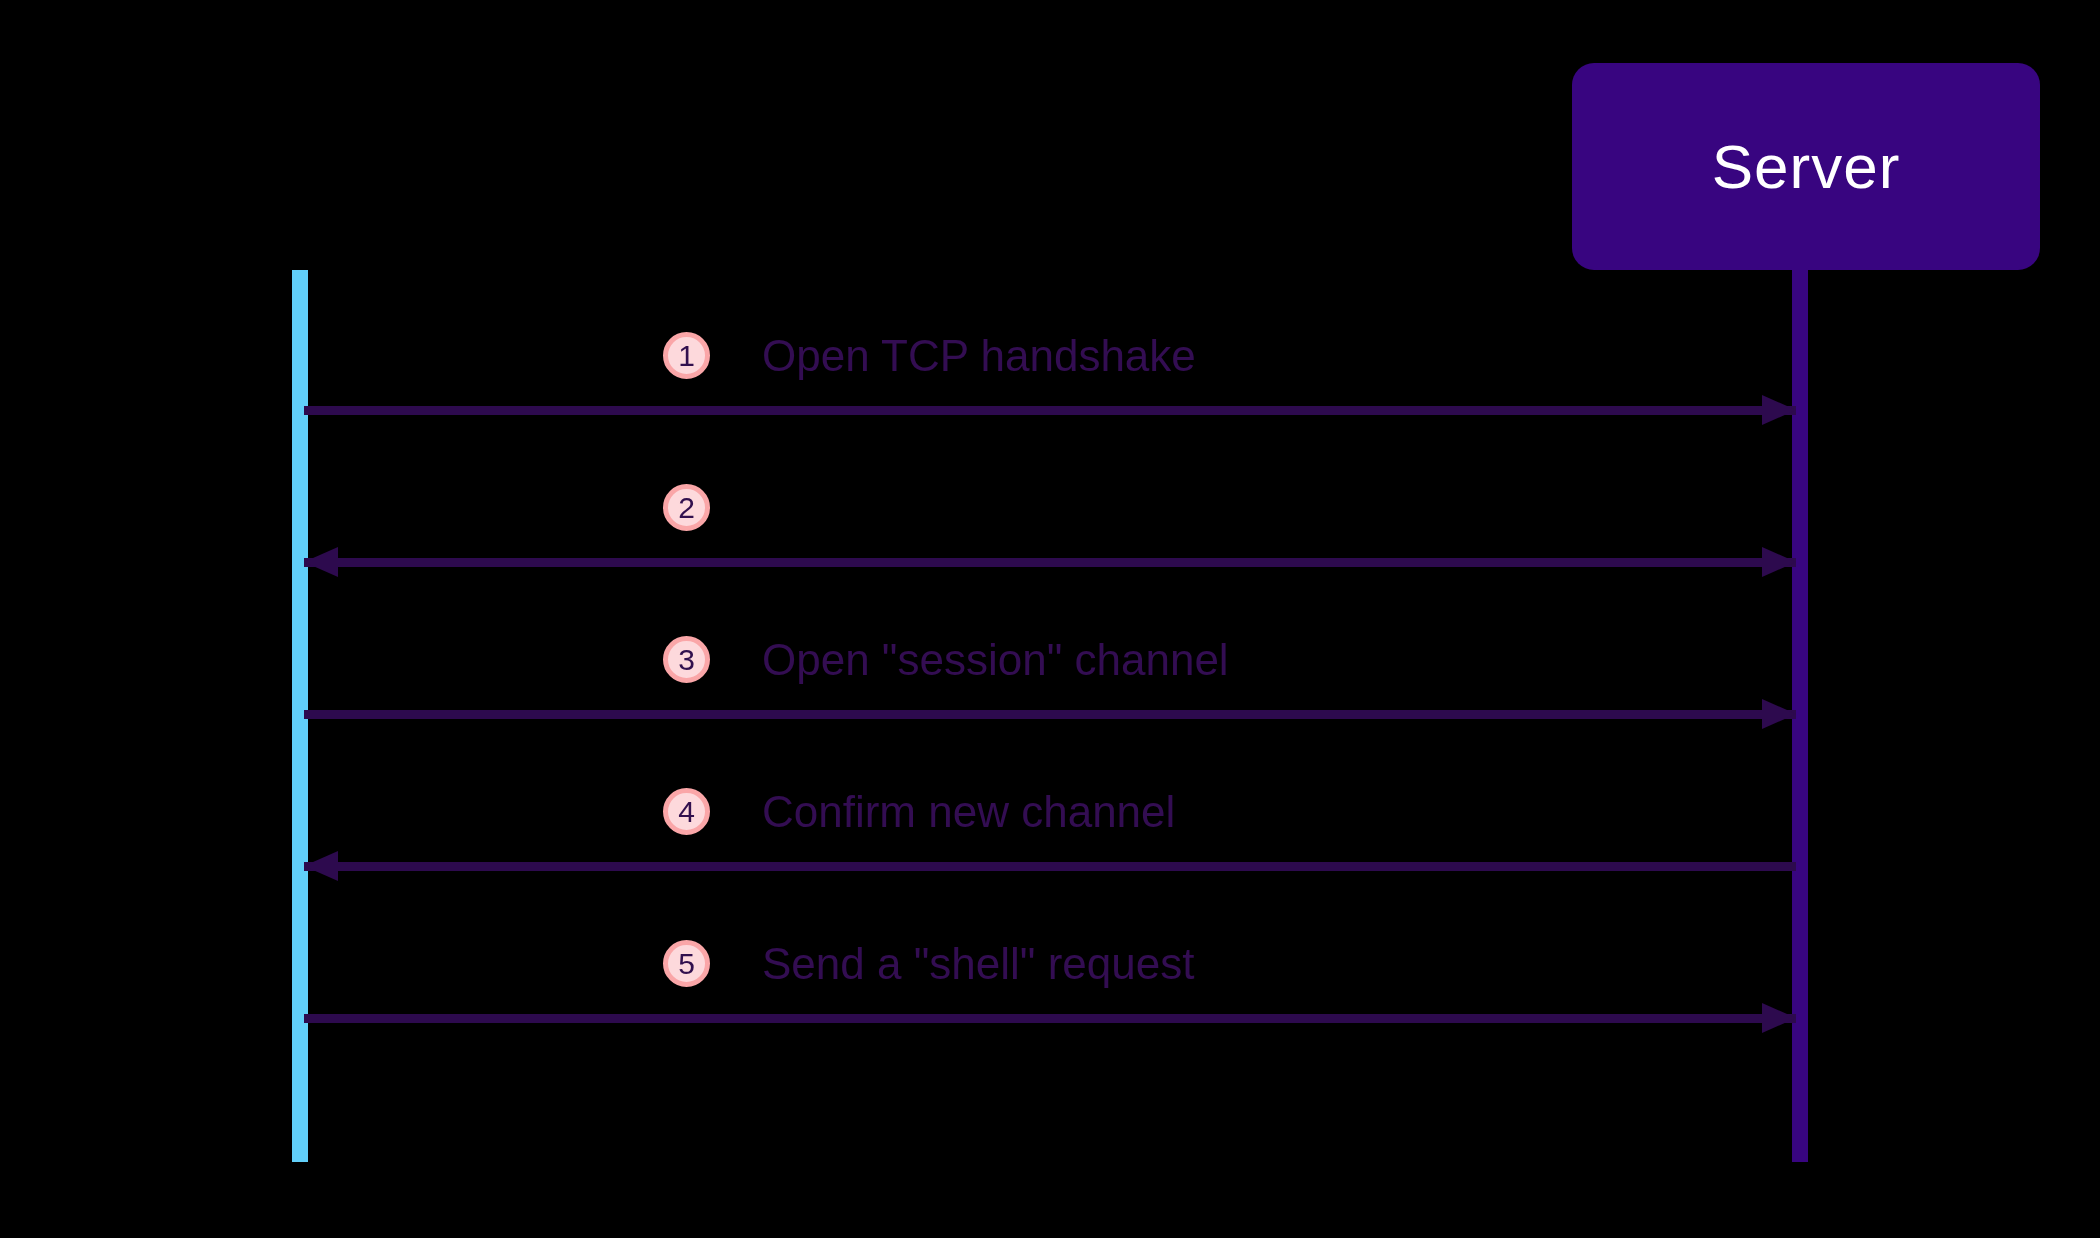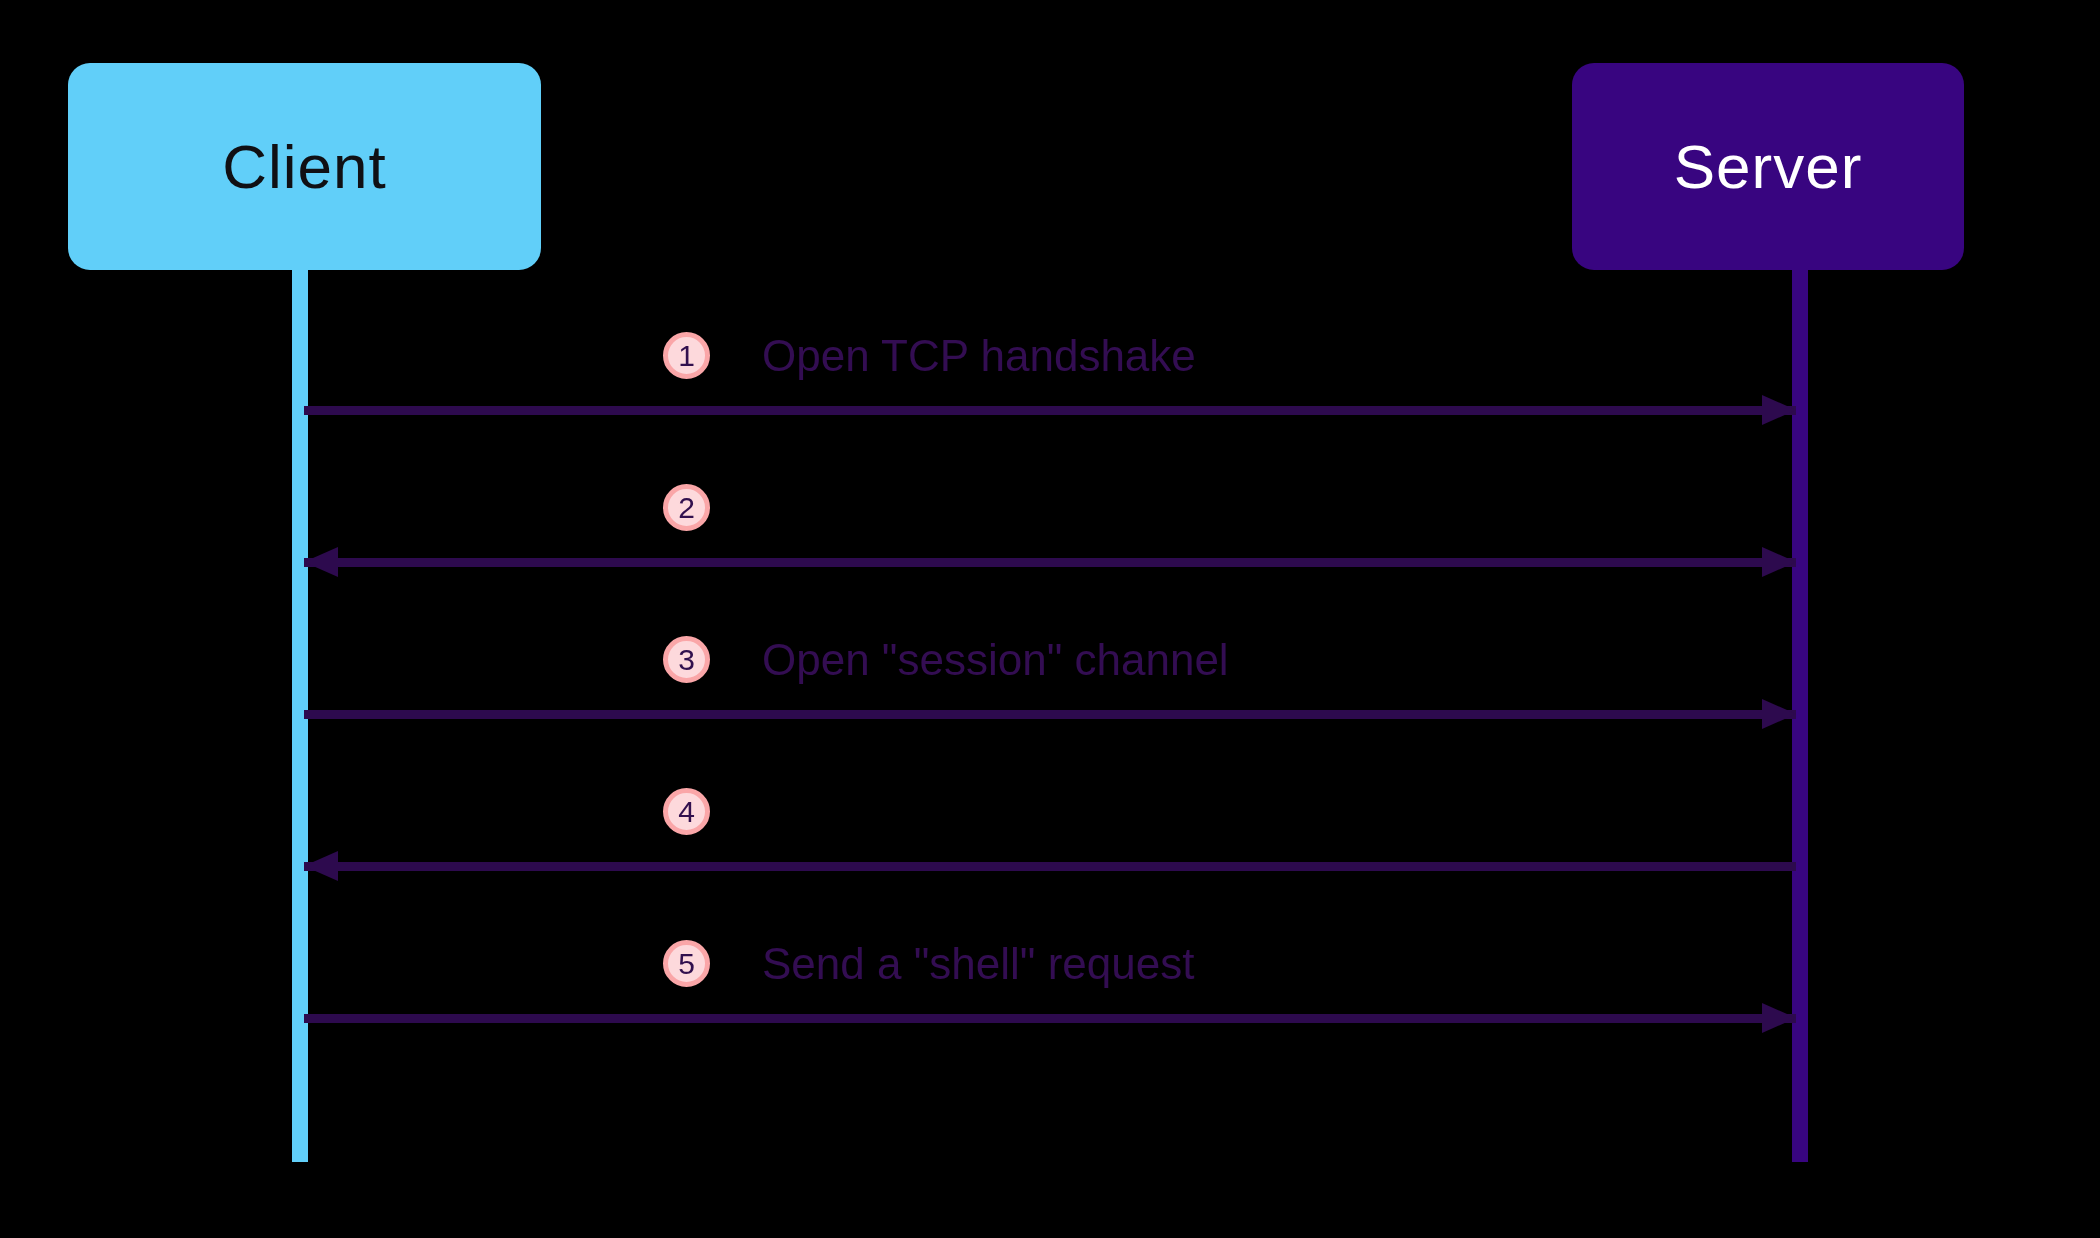--- a/index.html
+++ b/index.html
@@ -27,21 +27,21 @@
     letter-spacing: 1px;
   }
   #actor-client {
     left: 68px;
     width: 473px;
     background: var(--client, #61CFF9);
     color: #101014;
   }
   #actor-server {
     left: 1572px;
-    width: 392px;
+    width: 468px;
     background: var(--server, #380580);
     color: #ffffff;
   }
   .lifeline {
     position: absolute;
     top: 270px;
     height: 892px;
   }
   #lifeline-client {
     left: 292px;
@@ -111,23 +111,20 @@
     height: 0;
     border-top: 15px solid transparent;
     border-bottom: 15px solid transparent;
     border-right: 34px solid var(--arrow, #2D0A4E);
   }
 </style>
 </head>
 <body>
 
 <div id="stage" style="--bg: #000000; --client: #61CFF9; --server: #380580; --arrow: #2D0A4E; --msg-text: #330D52; --circle-fill: #FDD9DC; --circle-border: #FAA6A8; --step-num: #32104E;">
-  <div class="actor-box" id="actor-client" style="color: rgb(16, 16, 20);">
-    <span>Client</span>
-  </div>
   <div class="actor-box" id="actor-server" style="color: rgb(255, 255, 255);">
     <span>Server</span>
   </div>
 
   <div class="lifeline" id="lifeline-client"></div>
   <div class="lifeline" id="lifeline-server"></div>
 
   <div id="messages">
       <div class="msg-row" style="top: 300px;">
         <div class="step-circle">
@@ -150,20 +147,21 @@
           <span>3</span>
         </div>
         <div class="msg-label">Open "session" channel</div>
         <div class="msg-line"></div>
         <div class="head-right"></div>
       </div>
       <div class="msg-row" style="top: 756px;">
         <div class="step-circle">
           <span>4</span>
         </div>
+        <div class="msg-label">Confirm new channel</div>
         <div class="msg-line"></div>
         <div class="head-left"></div>
       </div>
       <div class="msg-row" style="top: 908px;">
         <div class="step-circle">
           <span>5</span>
         </div>
         <div class="msg-label">Send a "shell" request</div>
         <div class="msg-line"></div>
         <div class="head-right"></div>

